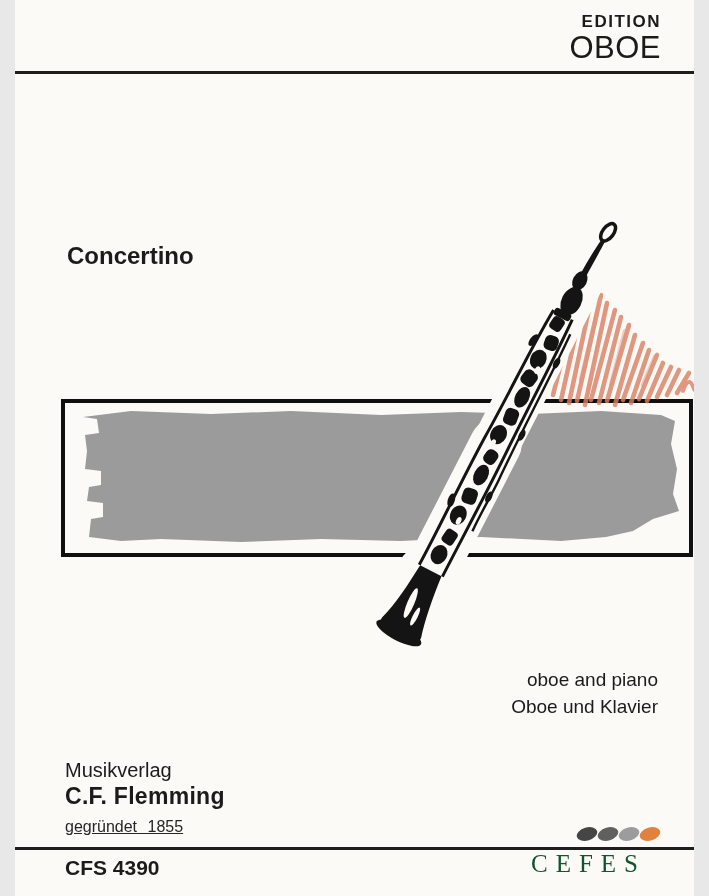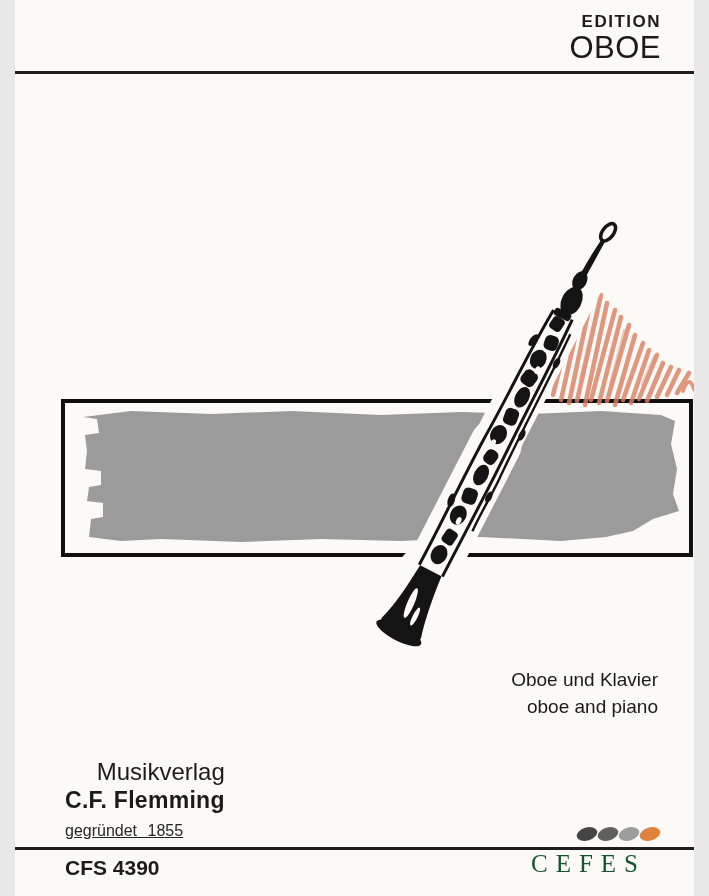--- a/index.html
+++ b/index.html
@@ -18,21 +18,21 @@
 
   .composer{position:absolute;left:52px;top:150px;font-size:40px;font-weight:bold;letter-spacing:-0.5px;}
   .work-title{position:absolute;left:52px;top:242px;font-size:24px;font-weight:bold;}
 
   .band-frame{position:absolute;left:46px;top:399px;width:632px;height:158px;}
   .artwork-svg{position:absolute;left:270px;top:195px;width:420px;height:500px;overflow:visible;}
 
   .instrumentation{position:absolute;right:36px;top:666px;text-align:right;font-size:19px;line-height:27px;}
 
   .publisher{position:absolute;left:50px;top:760px;line-height:1;}
-  .publisher-line1{font-size:24px;display:block;text-align:right;}
+  .publisher-line1{font-size:20px;display:block;}
   .publisher-line2{font-size:23px;font-weight:bold;display:block;margin-top:5px;letter-spacing:0.3px;}
   .publisher-line3{font-size:16px;display:block;margin-top:11px;word-spacing:6px;color:#262626;text-decoration:underline;}
 
   .catalog{position:absolute;left:50px;top:856px;font-size:21px;font-weight:bold;}
 
   .logo-dots{position:absolute;right:32px;top:824px;width:86px;height:19px;}
   .logo-text{
     position:absolute;right:48px;top:850px;
     font-family:"Liberation Serif",serif;font-size:25px;
     letter-spacing:8px;color:#14532d;
@@ -42,20 +42,21 @@
 <body>
 
 <div class="page">
 
   <div class="edition-block">
     <span class="edition-label">EDITION</span>
     <span class="edition-name">OBOE</span>
   </div>
   <div class="rule top"></div>
 
+  <div class="work-title">Concertino</div>
 
   <svg class="band-frame" viewBox="0 0 632 158" xmlns="http://www.w3.org/2000/svg">
     <polygon points="22,18 70,12 150,15 230,12 320,16 400,13 470,15 540,12 600,16 614,22
               610,45 616,70 612,95 618,112 592,120 572,132 545,138
               500,142 420,138 340,142 260,140 180,143 100,140 60,142
               28,138 30,120 42,118 42,104 26,102 28,88 40,86 40,72 24,70 26,52 24,36 38,34 36,20" fill="#9b9b9b"></polygon>
     <rect x="2" y="2" width="628" height="154" fill="none" stroke-width="4" stroke="#0f0f0f"></rect>
   </svg>
 
   <svg class="artwork-svg" viewBox="0 0 420 500" xmlns="http://www.w3.org/2000/svg">
@@ -134,22 +135,22 @@
         <ellipse cx="3" cy="165" rx="2.5" ry="4"></ellipse>
         <ellipse cx="-3" cy="250" rx="2.5" ry="4"></ellipse>
         <ellipse cx="2" cy="335" rx="2.5" ry="4"></ellipse>
         <ellipse cx="-3" cy="430" rx="3.5" ry="16" transform="rotate(-4 -3 430)"></ellipse>
         <ellipse cx="7" cy="440" rx="2.5" ry="10"></ellipse>
       </g>
     </g>
   </svg>
 
   <div class="instrumentation">
+    <div>oboe and piano</div>
     <div>Oboe und Klavier</div>
-    <div>oboe and piano</div>
   </div>
 
   <div class="publisher">
     <span class="publisher-line1">Musikverlag</span>
     <span class="publisher-line2">C.F. Flemming</span>
     <span class="publisher-line3">gegründet 1855</span>
   </div>
 
   <div class="rule bottom"></div>
 

